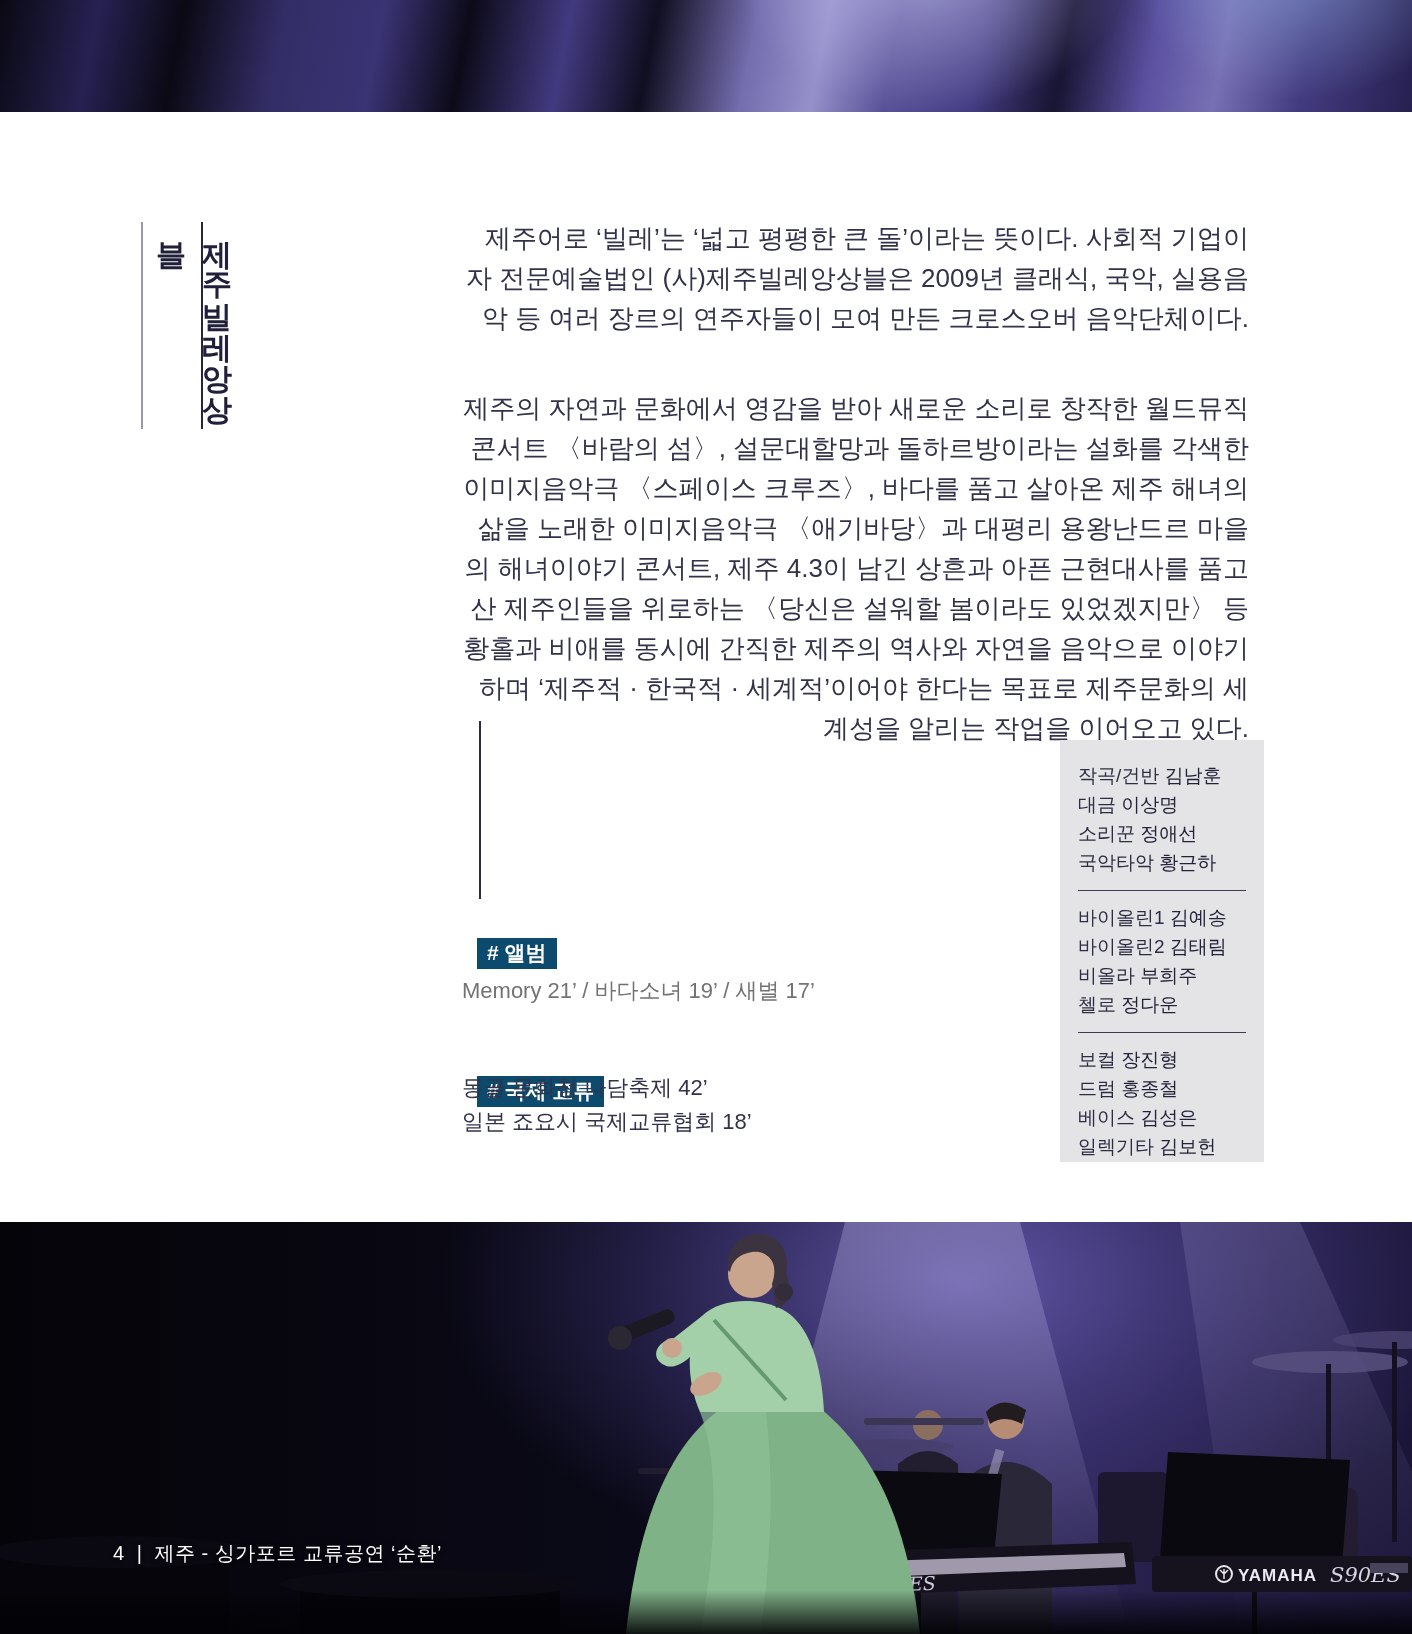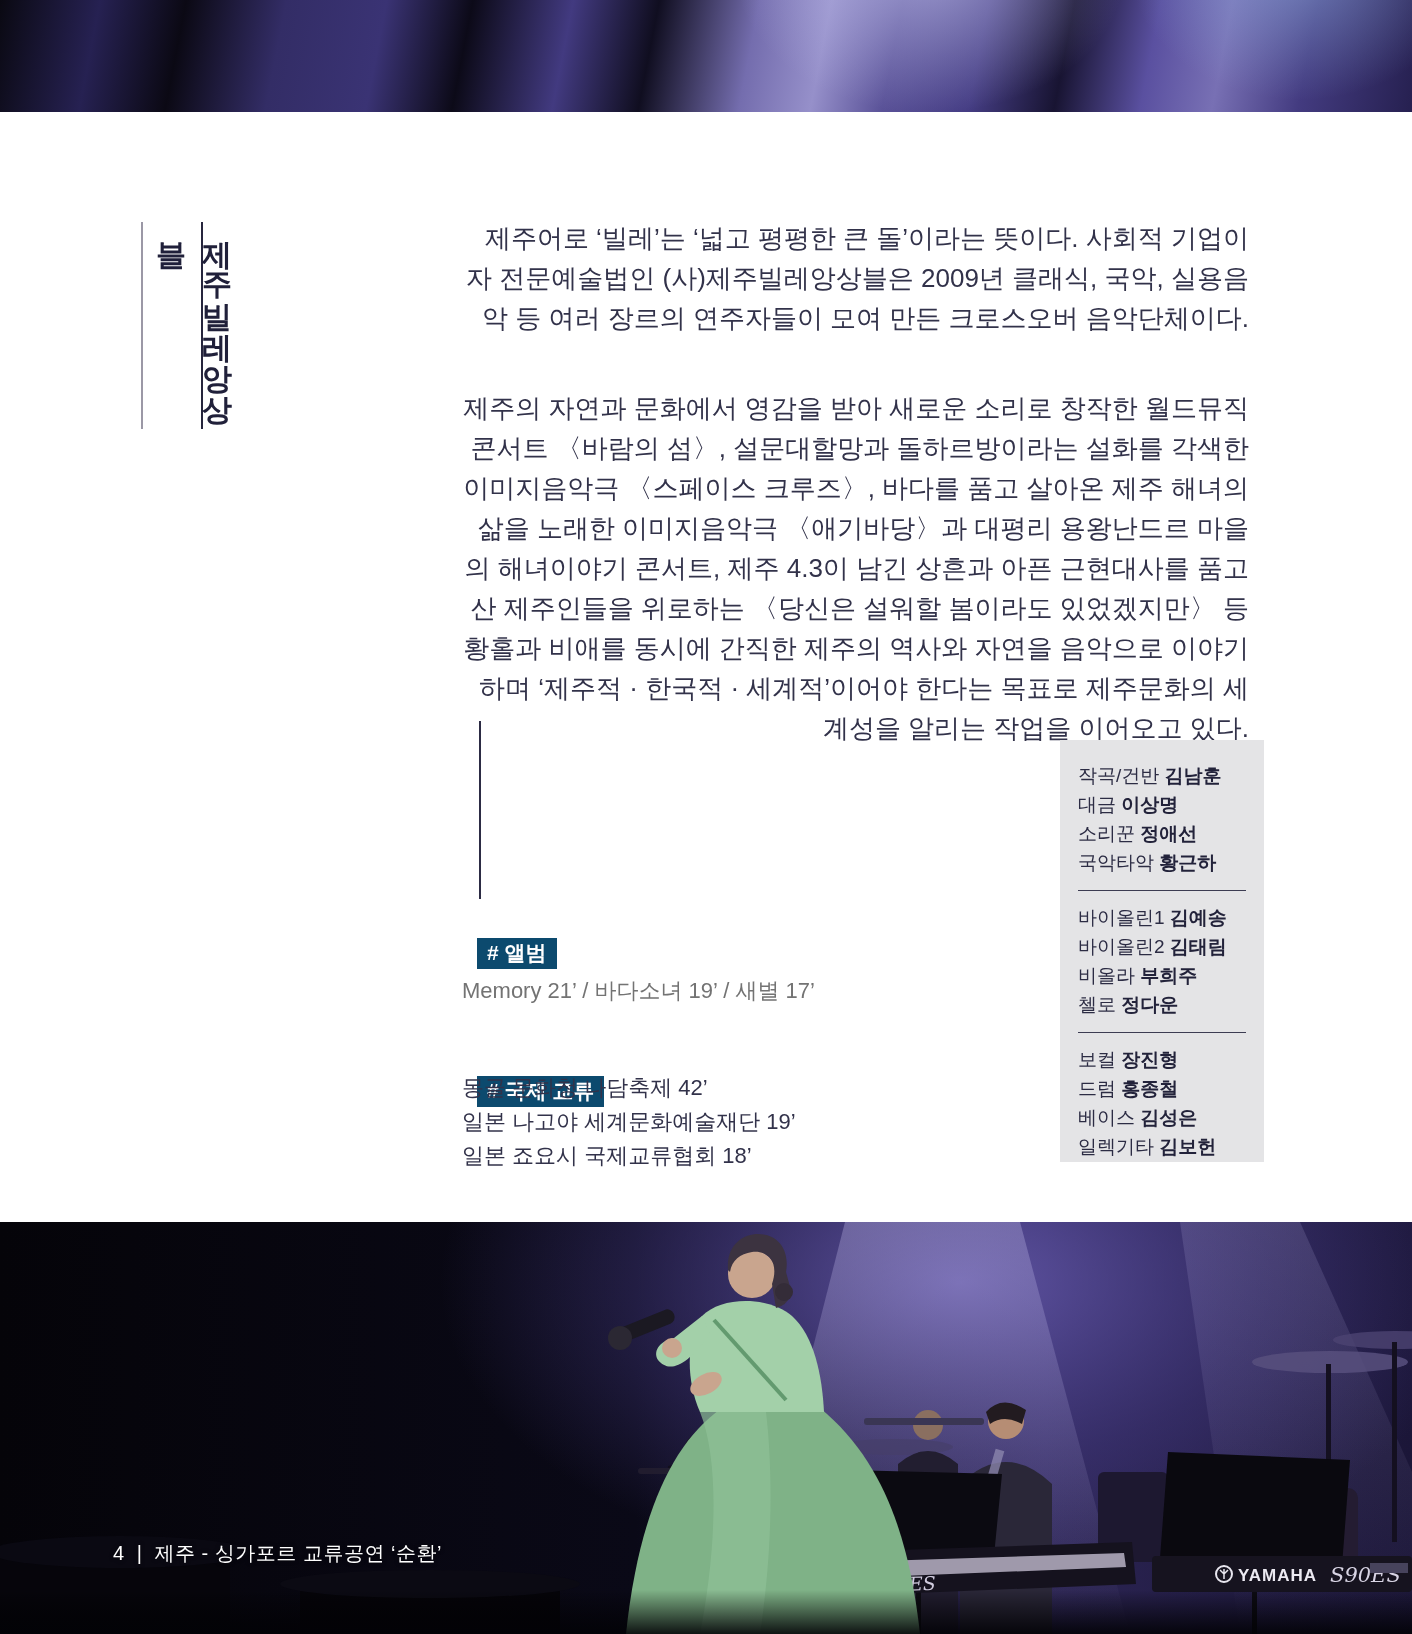--- a/index.html
+++ b/index.html
@@ -35,21 +35,21 @@
   .para.p1{top:218px;}
   .para.p2{top:388px;}
   
   .mid-divider{position:absolute;left:479px;top:721px;width:2px;height:178px;background:#2c2b44;}
   
   .credits{
     position:absolute;left:1060px;top:740px;width:204px;height:422px;
     background:#e4e4e6;box-sizing:border-box;padding:21px 18px 0 18px;
   }
   .credit-row{font-size:19px;line-height:29px;color:#2c2c44;white-space:nowrap;}
-  .credit-row .name{font-weight:bold;color:#22223a;}
+  .credit-row .name{font-weight:normal;color:#22223a;}
   .credit-sep{border:none;border-top:1px solid #3c3c52;margin:13px 0 12px 0;}
   
   .badge{
     position:absolute;display:inline-block;background:#0c4a6e;color:#ffffff;
     font-weight:bold;font-size:21px;padding:3px 10px 5px 10px;line-height:1.1;
   }
   .badge.album{left:477px;top:938px;}
   .badge.exchange{left:477px;top:1076px;}
   .section-line{position:absolute;left:462px;font-size:22px;color:#737373;}
   .album-line{top:976px;}
@@ -94,21 +94,20 @@
     <div class="credit-row"><span>베이스</span> <span class="name">김성은</span></div>
     <div class="credit-row"><span>일렉기타</span> <span class="name">김보헌</span></div>
   </div>
 
   <div class="badge album"># 앨범</div>
   <div class="section-line album-line">Memory 21’ / 바다소녀 19’ / 새별 17’</div>
 
   <div class="badge exchange"># 국제 교류</div>
   <div class="exchange-lines">
     <div>몽골 문화청 나담축제 42’</div>
-    <div>일본 나고야 세계문화예술재단 19’</div>
     <div>일본 죠요시 국제교류협회 18’</div>
   </div>
 
   <div class="photo">
     <svg width="1412" height="412" viewBox="0 0 1412 412" xmlns="http://www.w3.org/2000/svg">
       <defs>
         <linearGradient id="bgGrad" x1="0" y1="0" x2="1" y2="0">
           <stop offset="0" stop-color="#050409"></stop>
           <stop offset="0.45" stop-color="#0a0917"></stop>
           <stop offset="0.74" stop-color="#2b2453"></stop>

